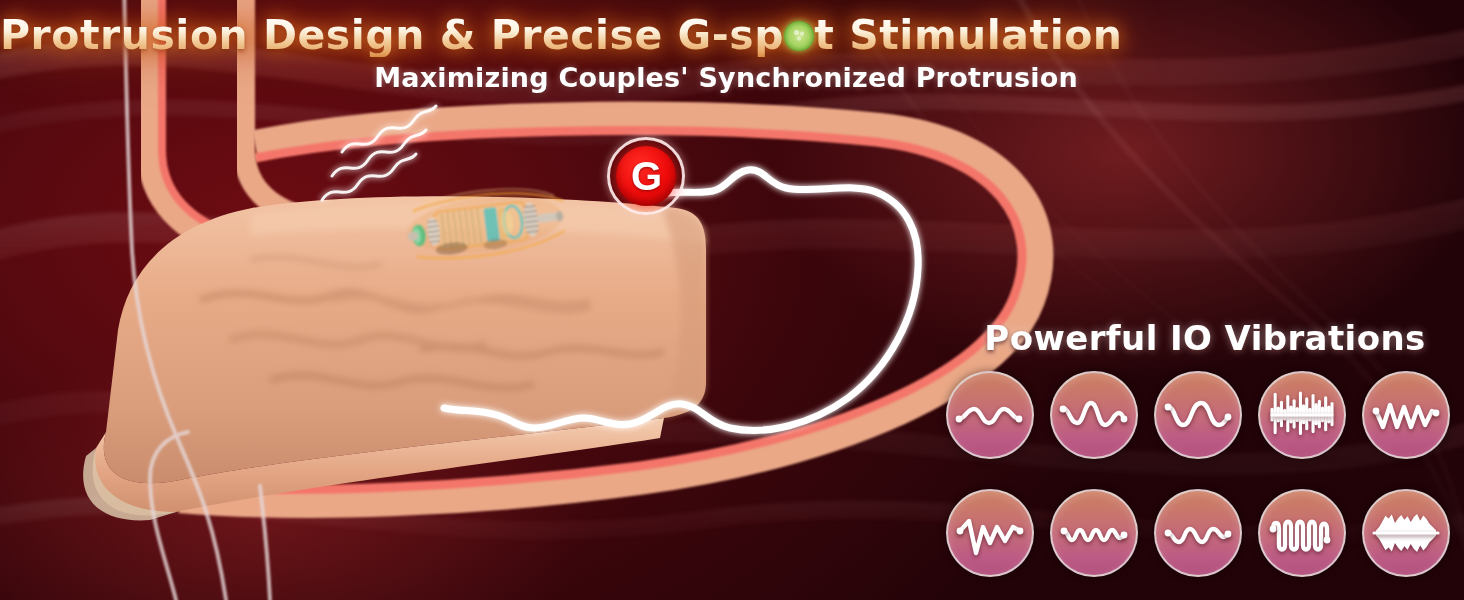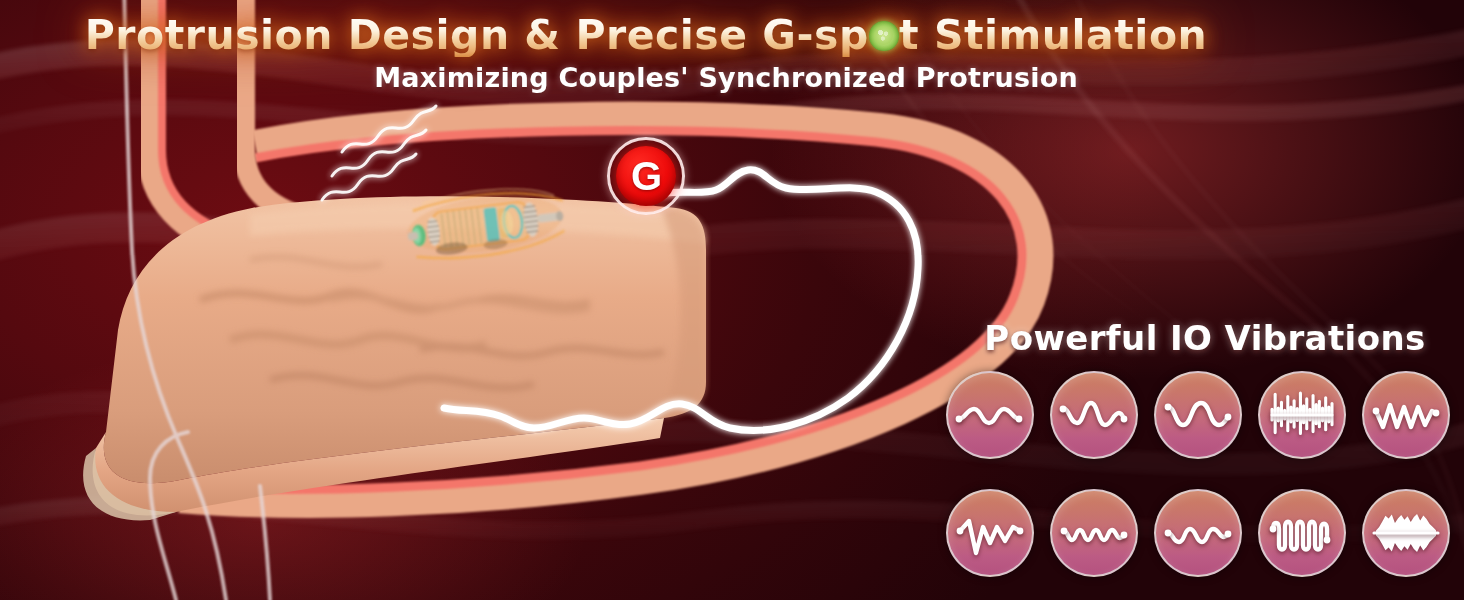--- a/index.html
+++ b/index.html
@@ -49,21 +49,20 @@
   .gmark .glyph {
     color:#fff; font-weight:bold; font-size:40px; line-height:1;
     font-family:"Liberation Sans", sans-serif;
     text-shadow:0 1px 3px rgba(110,0,0,.7);
     letter-spacing:-1px;
   }
 
   
   .headline-wrap {
     position:absolute; left:0; top:14px; width:1304px;
-    text-align:center;
     padding-right:12px;
   }
   .headline {
     display:inline-block;
     font-family:"DejaVu Sans", sans-serif;
     font-weight:bold;
     font-size:41px;
     letter-spacing:.5px;
     line-height:1.06;
     background:linear-gradient(180deg,#ffffff 0%,#fdf3e2 38%,#f3cf9e 62%,#e8a968 88%,#d98d45 100%);

